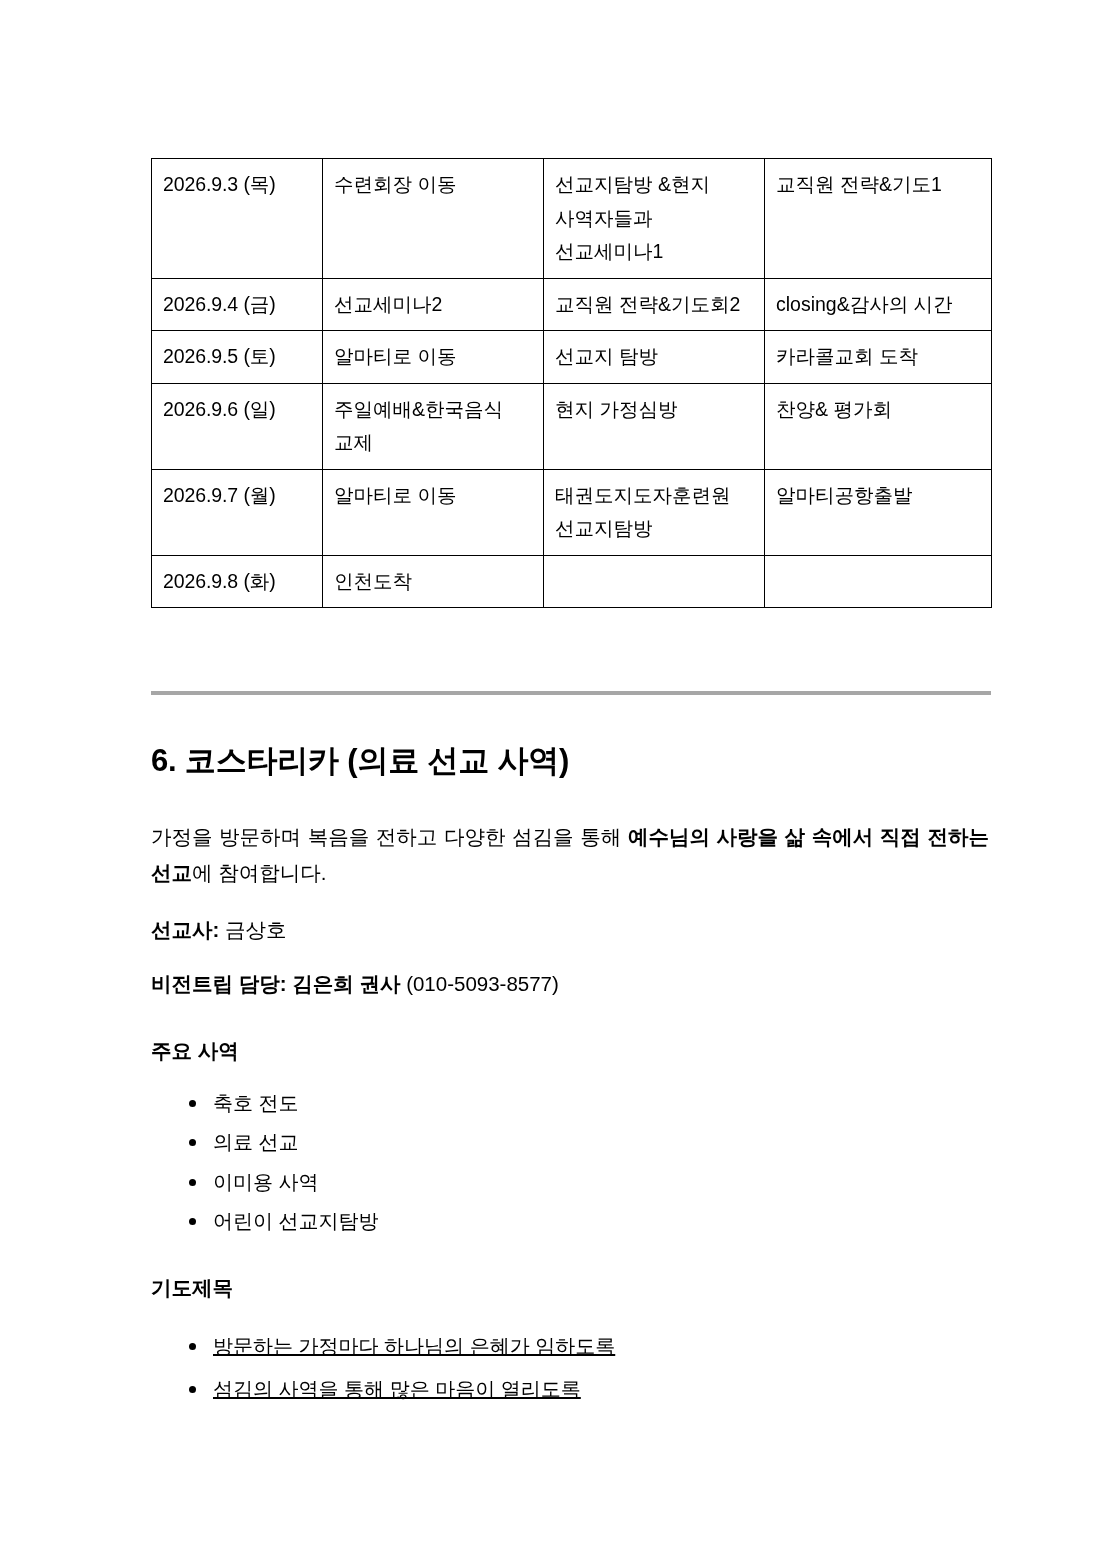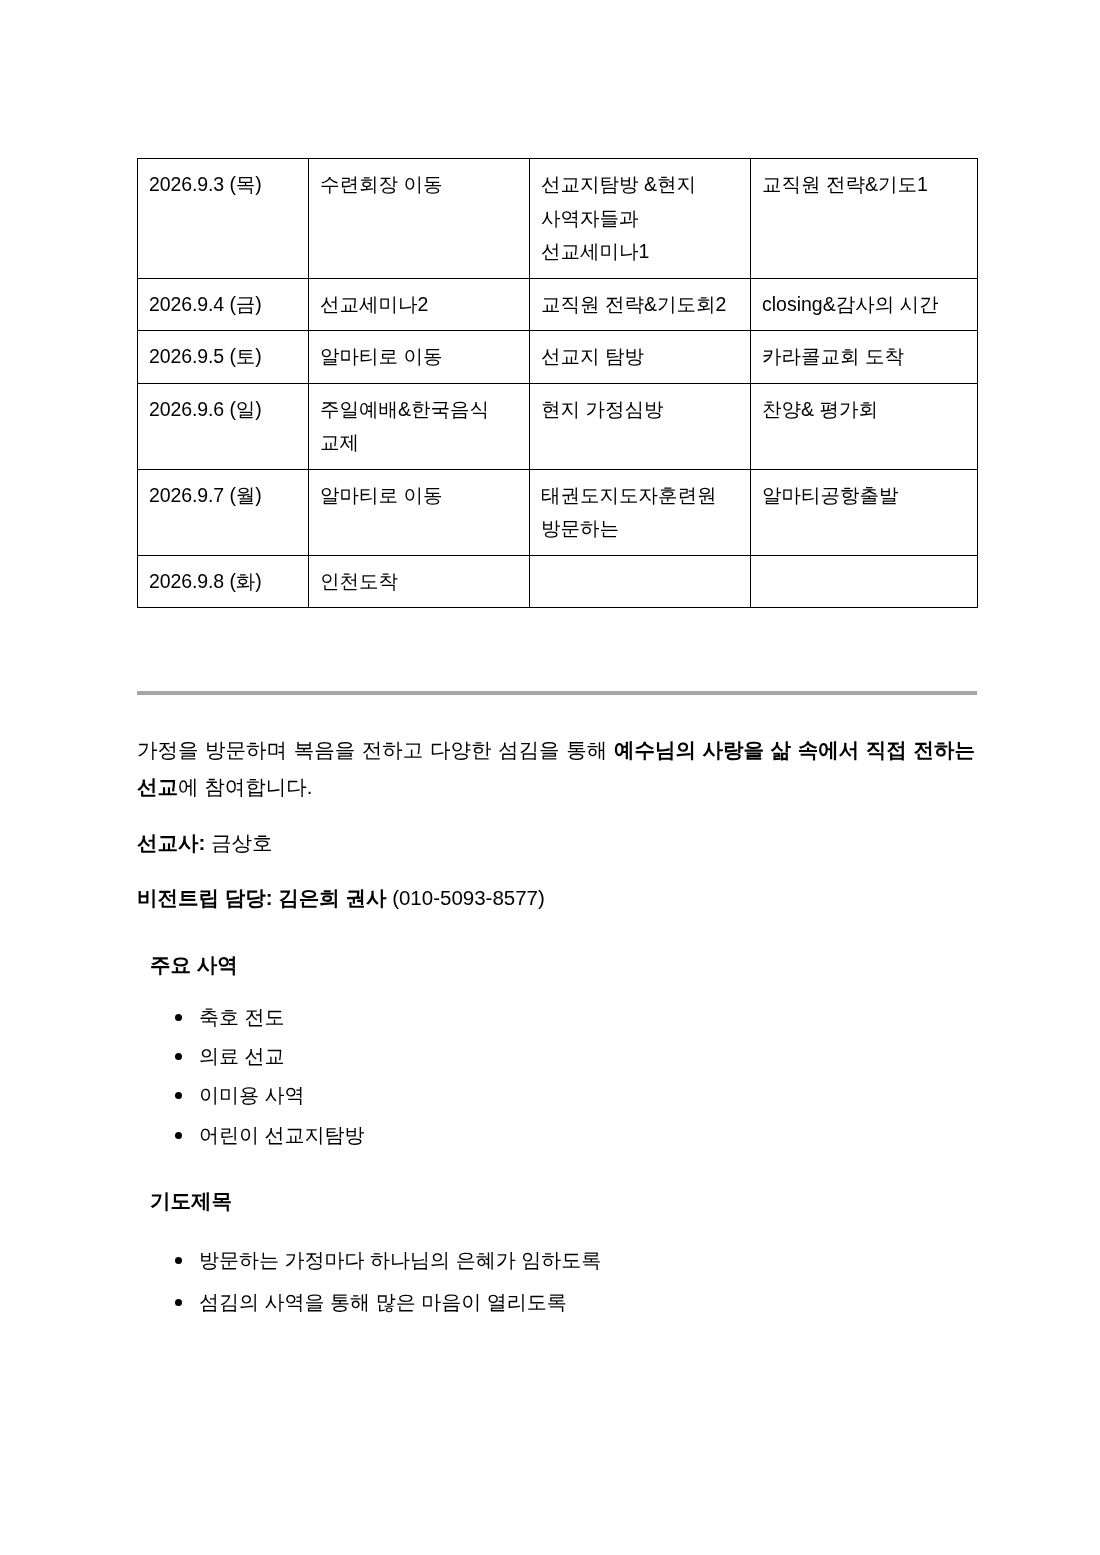--- a/index.html
+++ b/index.html
@@ -18,21 +18,21 @@
   .page {
     position: relative;
     width: 1100px;
     height: 1555px;
     box-sizing: border-box;
     padding: 0;
     overflow: hidden;
   }
   .content {
     position: absolute;
-    left: 137px;
+    left: 151px;
     top: 158px;
     width: 840px;
   }
 
   
   table.schedule {
     border-collapse: collapse;
     width: 840px;
     table-layout: fixed;
     margin: 0;
@@ -84,21 +84,21 @@
     font-size: 20.5px;
     line-height: 1.6;
     margin: 22px 0 0 0;
   }
   p.info-line .lbl { font-weight: bold; }
   p.info-line .val { font-weight: normal; }
 
   h3.sub-title {
     font-size: 20.5px;
     font-weight: bold;
-    margin: 34px 0 0 13px;
+    margin: 34px 0 0 0;
     line-height: 1.6;
   }
 
   ul.bullets {
     margin: 19px 0 0 0;
     padding: 0 0 0 62px;
     list-style: none;
   }
   ul.bullets li {
     position: relative;
@@ -111,21 +111,21 @@
   ul.bullets li::before {
     content: "";
     position: absolute;
     left: -24px;
     top: 13px;
     width: 7px;
     height: 7px;
     border-radius: 50%;
     background: #000000;
   }
-  ul.bullets.prayer { margin-top: 26px; }
+  ul.bullets.prayer { margin-top: 26px; text-decoration: underline; }
   ul.bullets.prayer li { margin-bottom: 10px; }
 </style>
 </head>
 <body>
 
 <div class="page">
   <div class="content">
 
     <table class="schedule">
       <colgroup>
@@ -155,34 +155,35 @@
         </tr>
         <tr>
           <td class="date-cell">2026.9.6 (일)</td>
           <td>주일예배&amp;한국음식 교제</td>
           <td>현지 가정심방</td>
           <td>찬양&amp; 평가회</td>
         </tr>
         <tr>
           <td class="date-cell">2026.9.7 (월)</td>
           <td>알마티로 이동</td>
-          <td>태권도지도자훈련원 방문하는</td>
+          <td>태권도지도자훈련원 선교지탐방</td>
           <td>알마티공항출발</td>
         </tr>
         <tr>
           <td class="date-cell">2026.9.8 (화)</td>
           <td>인천도착</td>
           <td></td>
           <td></td>
         </tr>
       </tbody>
     </table>
 
     <hr class="rule">
 
+    <h2 class="section-title">6. 코스타리카 (의료 선교 사역)</h2>
 
     <p class="body-text"><span>가정을 방문하며 복음을 전하고 다양한 섬김을 통해 </span><b>예수님의 사랑을 삶 속에서 직접 전하는 선교</b><span>에 참여합니다.</span></p>
 
     <p class="info-line"><span class="lbl">선교사:</span> <span class="val">금상호</span></p>
 
     <p class="info-line"><span class="lbl">비전트립 담당: 김은희 권사</span> <span class="val">(010-5093-8577)</span></p>
 
     <h3 class="sub-title">주요 사역</h3>
 
     <ul class="bullets">

